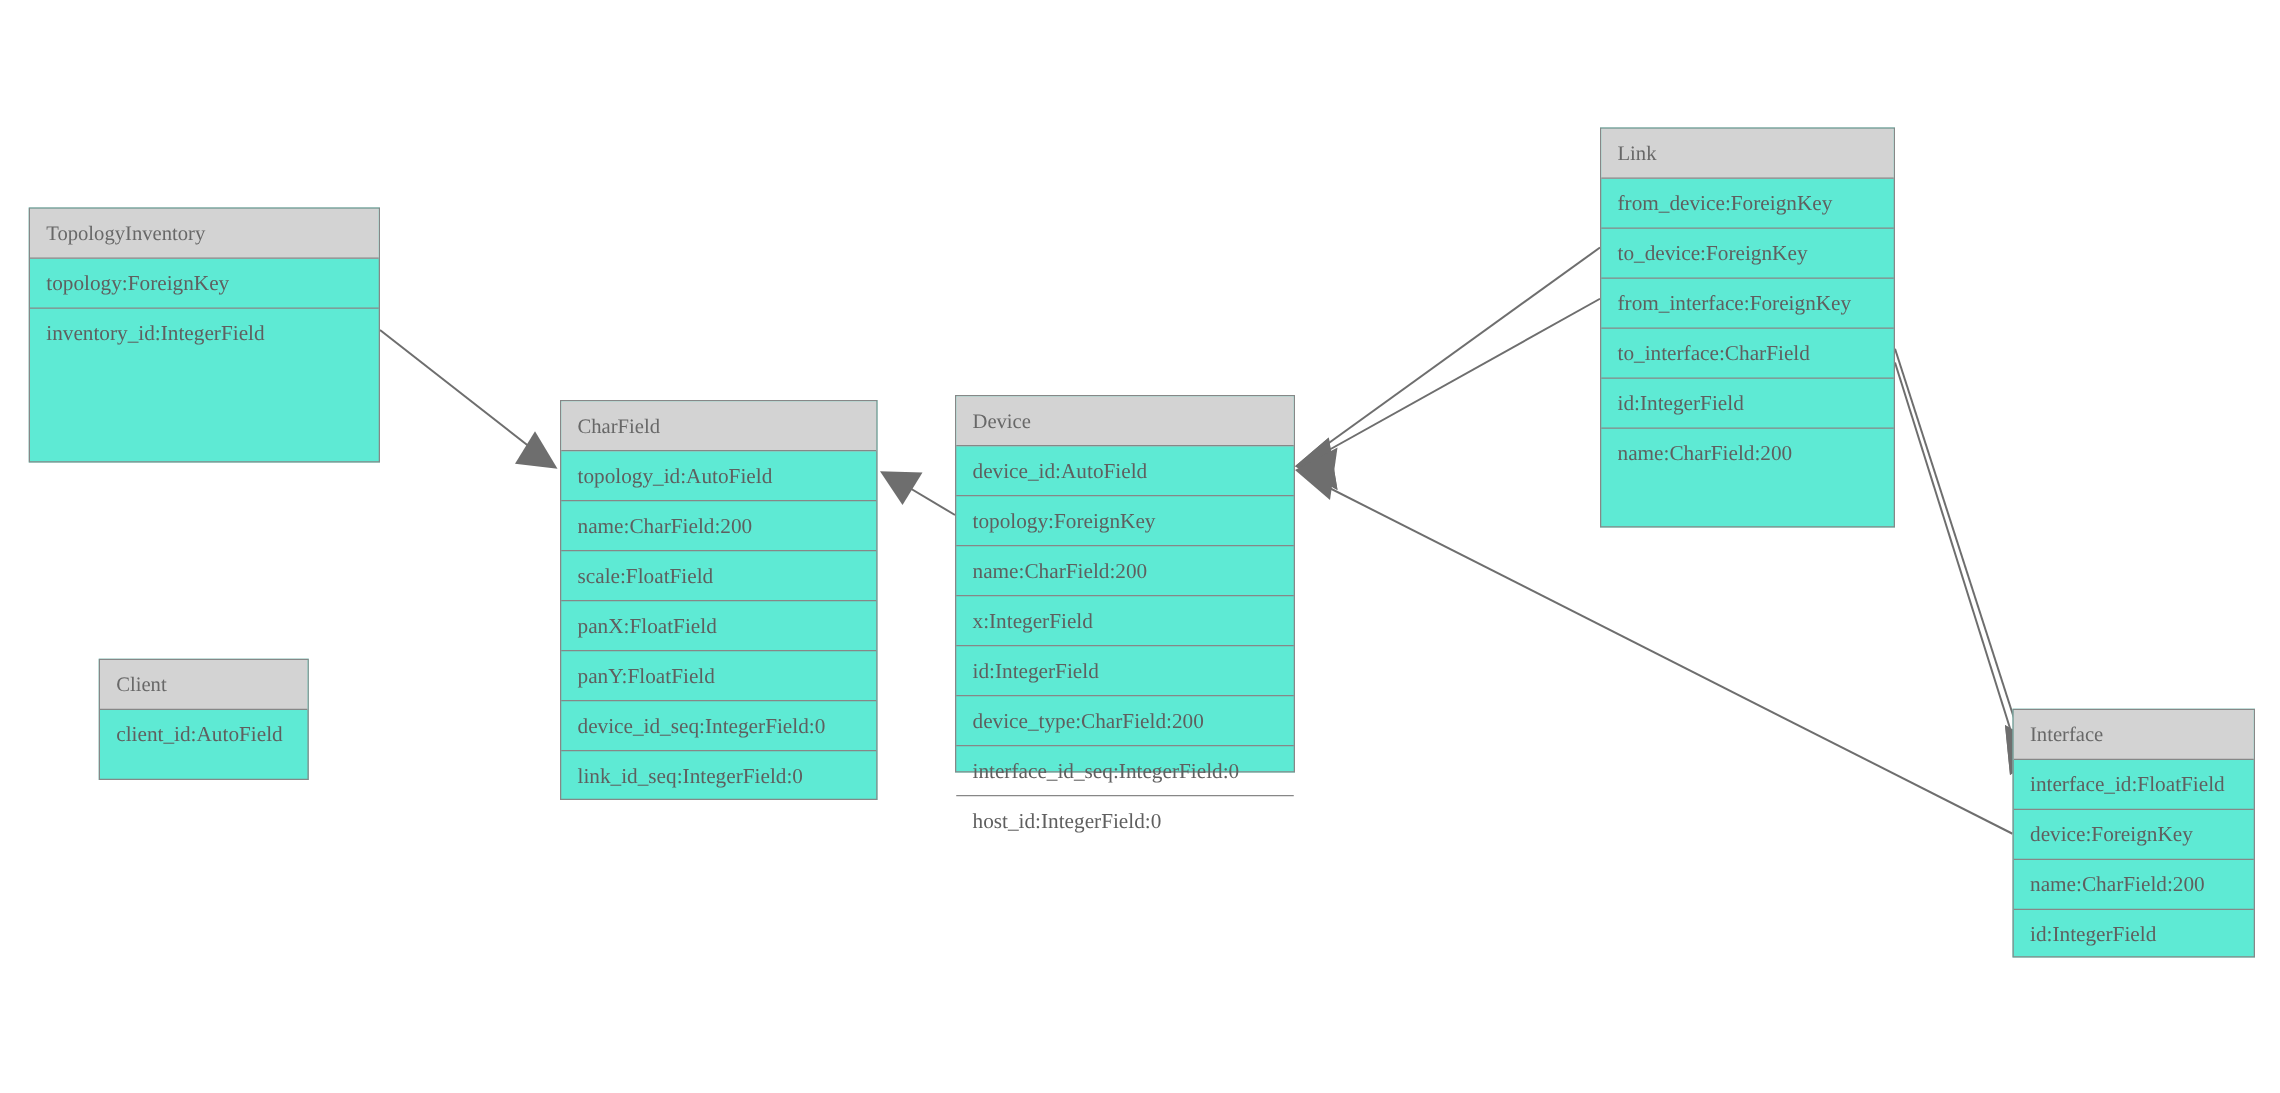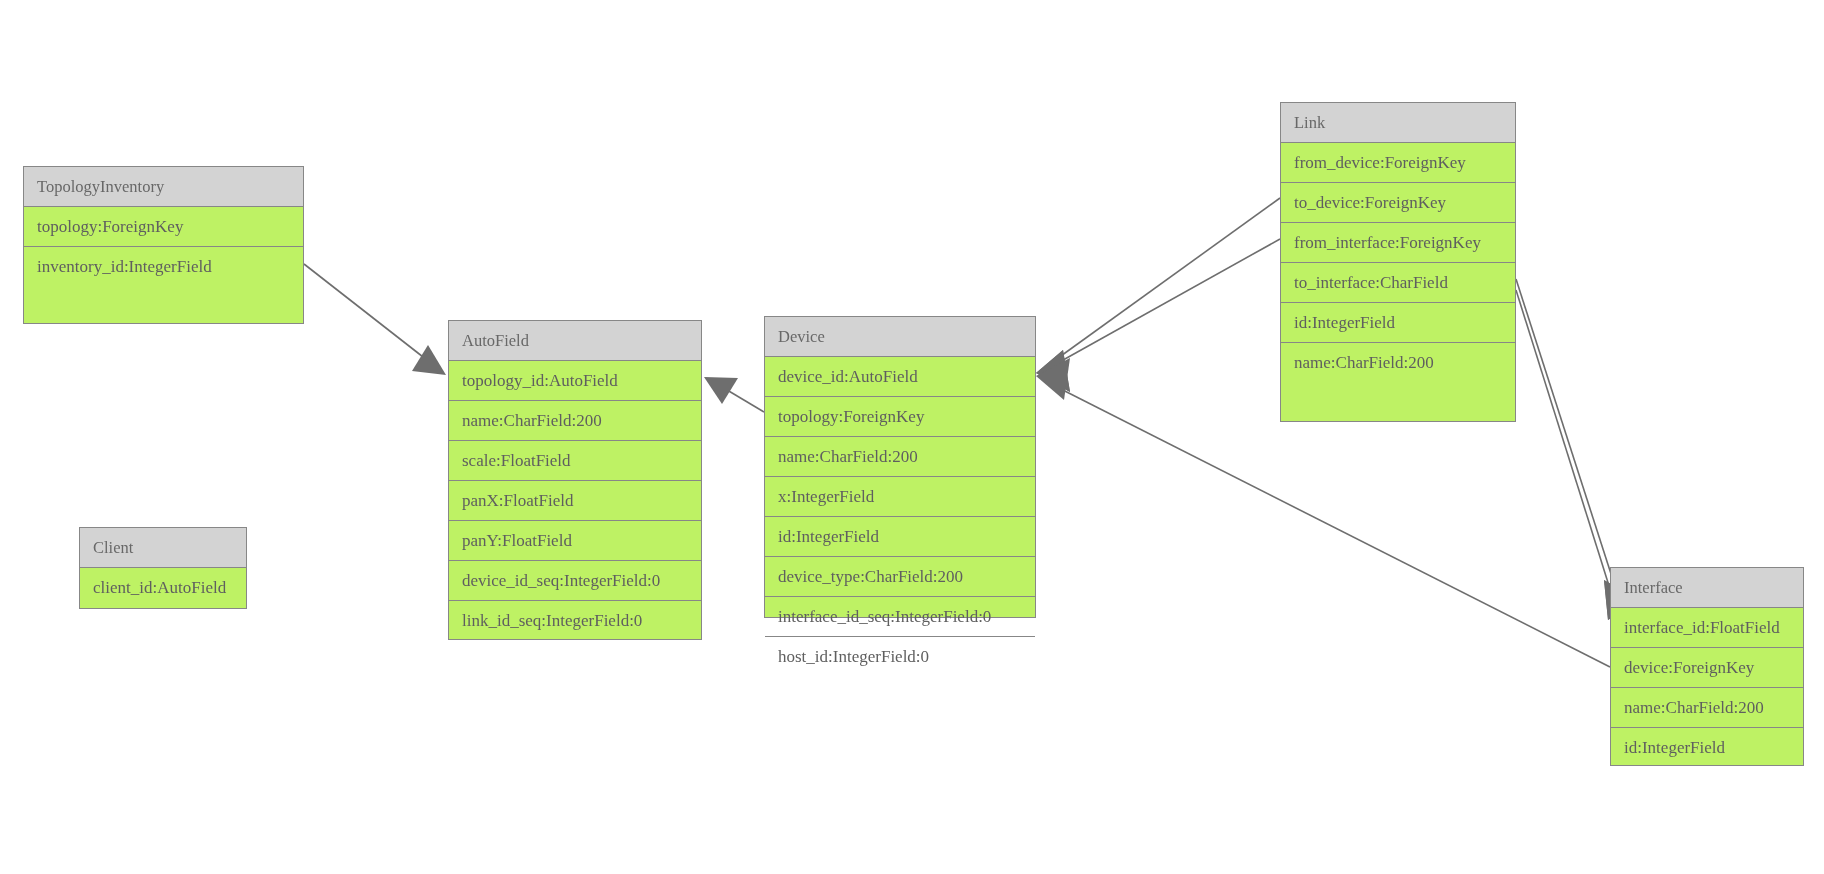--- a/index.html
+++ b/index.html
@@ -25,21 +25,21 @@
     position: absolute;
     left: 0; top: 0;
     width: 1824px;
     height: 874px;
     pointer-events: none;
   }
   .entity {
     position: absolute;
     box-sizing: border-box;
     border: 1px solid #878787;
-    background: #bef264;
+    background: #5eead4;
     border-collapse: collapse;
   }
   .entity-header {
     box-sizing: border-box;
     background: #d3d3d3;
     border-bottom: 1px solid #878787;
     color: #686868;
     font-size: 16.5px;
     line-height: 40px;
     height: 40px;
@@ -111,29 +111,29 @@
       <path class="edge-head" d="M 1608 620 L 1638 600 L 1604 580 Z"></path>
     </g>
 
     <g>
       <path class="edge-line" d="M 1610 667 L 1047 382"></path>
       <path class="edge-head" d="M 1036 376 L 1070 358 L 1064 400 Z"></path>
     </g>
   </svg>
 
   <div id="entity-layer">
-      <div class="entity" style="left: 23px; top: 166px; width: 281px; height: 158px;">
+      <div class="entity" style="left: 23px; top: 166px; width: 281px; height: 204px;">
         <div class="entity-header">TopologyInventory</div>
         <div class="entity-rows">
           <div class="entity-row">topology:ForeignKey</div>
           <div class="entity-row">inventory_id:IntegerField</div>
         </div>
       </div>
       <div class="entity" style="left: 448px; top: 320px; width: 254px; height: 320px;">
-        <div class="entity-header">AutoField</div>
+        <div class="entity-header">CharField</div>
         <div class="entity-rows">
           <div class="entity-row">topology_id:AutoField</div>
           <div class="entity-row">name:CharField:200</div>
           <div class="entity-row">scale:FloatField</div>
           <div class="entity-row">panX:FloatField</div>
           <div class="entity-row">panY:FloatField</div>
           <div class="entity-row">device_id_seq:IntegerField:0</div>
           <div class="entity-row">link_id_seq:IntegerField:0</div>
         </div>
       </div>
@@ -163,21 +163,21 @@
       </div>
       <div class="entity" style="left: 1610px; top: 567px; width: 194px; height: 199px;">
         <div class="entity-header">Interface</div>
         <div class="entity-rows">
           <div class="entity-row">interface_id:FloatField</div>
           <div class="entity-row">device:ForeignKey</div>
           <div class="entity-row">name:CharField:200</div>
           <div class="entity-row">id:IntegerField</div>
         </div>
       </div>
-      <div class="entity" style="left: 79px; top: 527px; width: 168px; height: 82px;">
+      <div class="entity" style="left: 79px; top: 527px; width: 168px; height: 97px;">
         <div class="entity-header">Client</div>
         <div class="entity-rows">
           <div class="entity-row">client_id:AutoField</div>
         </div>
       </div>
     </div>
 
 </div>
 
 </body></html>

